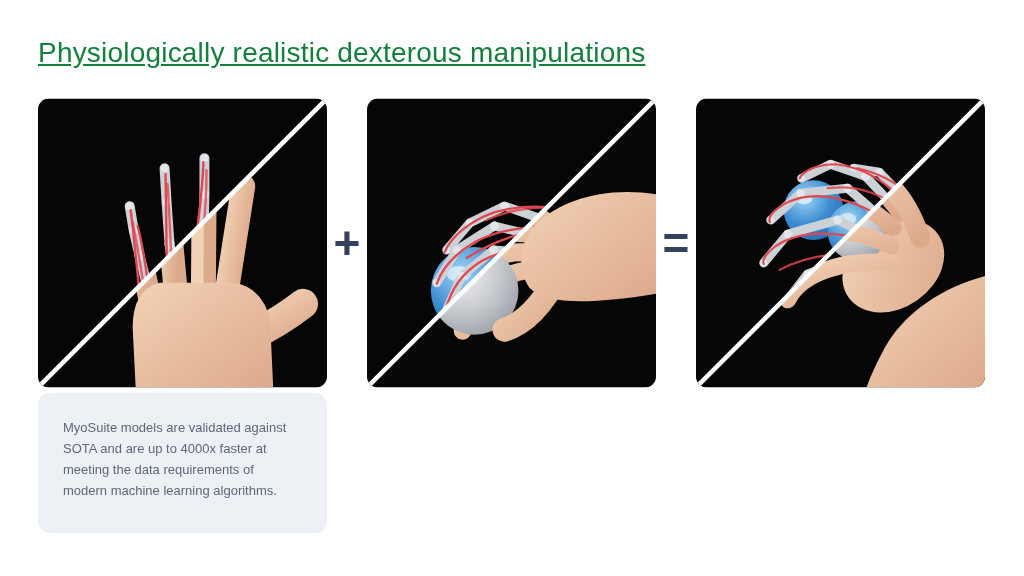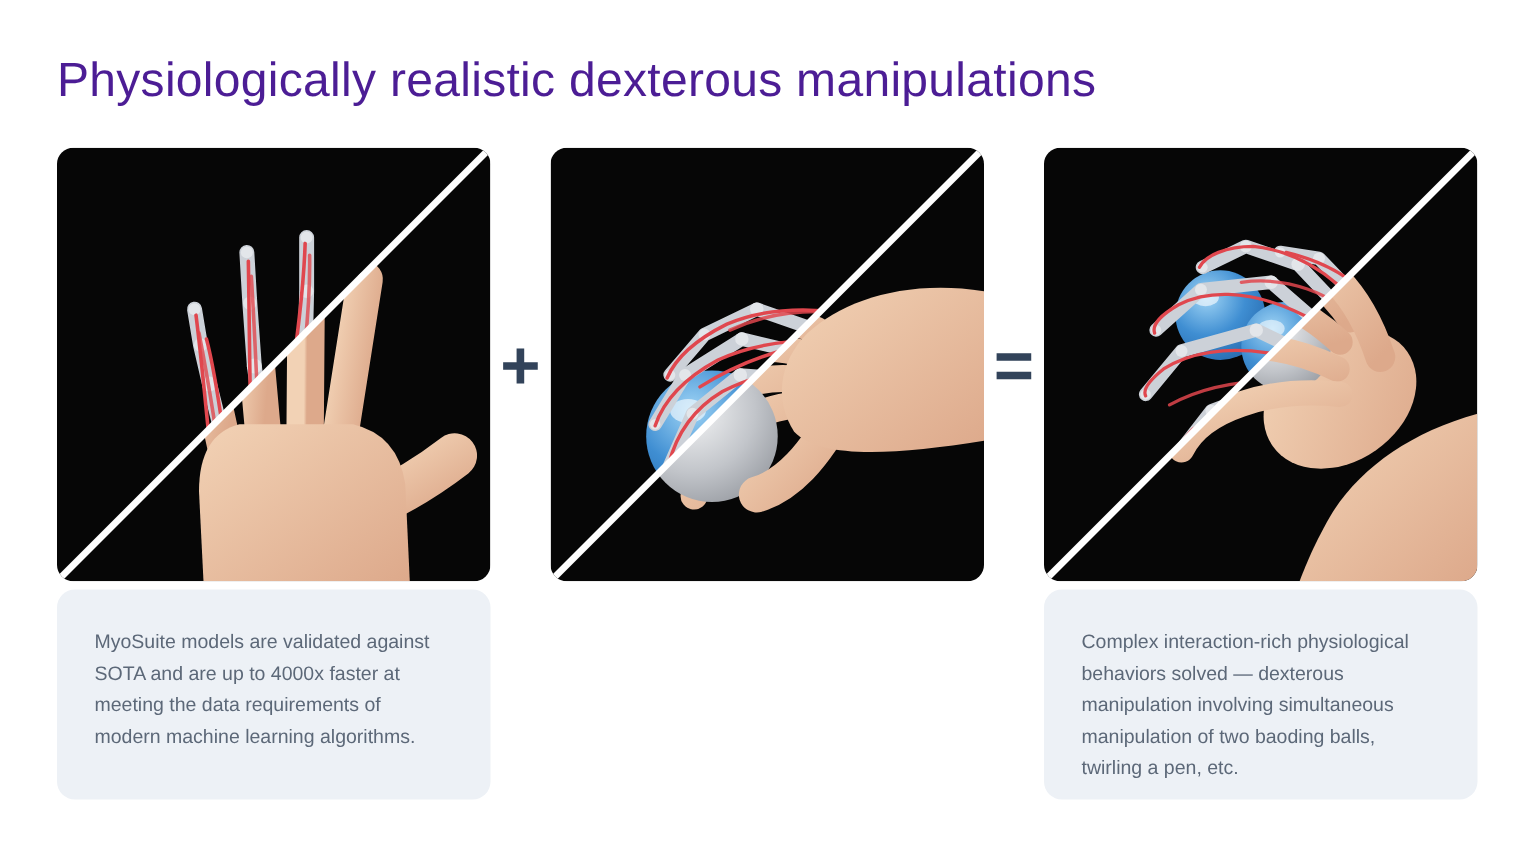--- a/index.html
+++ b/index.html
@@ -1,20 +1,20 @@
 <!DOCTYPE html>
 <html><head>
 <meta charset="utf-8">
 <style>
   * { margin:0; padding:0; box-sizing:border-box; }
   html,body { width:1024px; height:576px; background:#ffffff; overflow:hidden;
               font-family:"Liberation Sans", sans-serif; }
   .slide { padding:38px 38px 0 38px; }
-  .page-title { font-size:32px; font-weight:500; color:#4c1d95; letter-spacing:.2px;
-                line-height:30px; margin-bottom:30px; }
+  .page-title { font-size:28px; font-weight:500; color:#15803d; letter-spacing:.2px;
+                line-height:30px; margin-bottom:30px;text-decoration:underline; }
   .row { display:flex; align-items:flex-start; }
   .panel { width:289px; display:flex; flex-direction:column; }
   .panel-image { width:289px; height:290px; }
   .panel-image svg { display:block; }
   .op { width:40px; height:290px; display:flex; align-items:center; justify-content:center;
         font-size:46px; font-weight:700; color:#32435a; user-select:none; }
   .caption-card { margin-top:5px; height:140px; background:#edf1f6; border-radius:12px;
                   padding:24px 24px 0 25px; }
   .caption-card p { font-size:13px; line-height:21px; color:#5c6878; max-width:225px; }
 </style>
@@ -288,19 +288,16 @@
                 <path d="M242 146 C228 102 204 80 162 70"></path>
                 <path d="M225 185 C172 196 122 210 96 228" opacity="0.85"></path>
                 <path d="M215 120 C192 96 162 86 132 90" opacity="0.85"></path>
                 <path d="M228 168 C178 150 120 152 84 172" opacity="0.85"></path>
               </g>
             </g>
             <line x1="0" y1="290" x2="290" y2="0" stroke="#ffffff" stroke-width="4.5"></line>
           </g>
         </svg>
       </div>
-      <div class="caption-card">
-        <p>Complex interaction-rich physiological behaviors solved — dexterous manipulation involving simultaneous manipulation of two baoding balls, twirling a pen, etc.</p>
-      </div>
     </section>
 
   </div>
 </div>
 
 </body></html>

